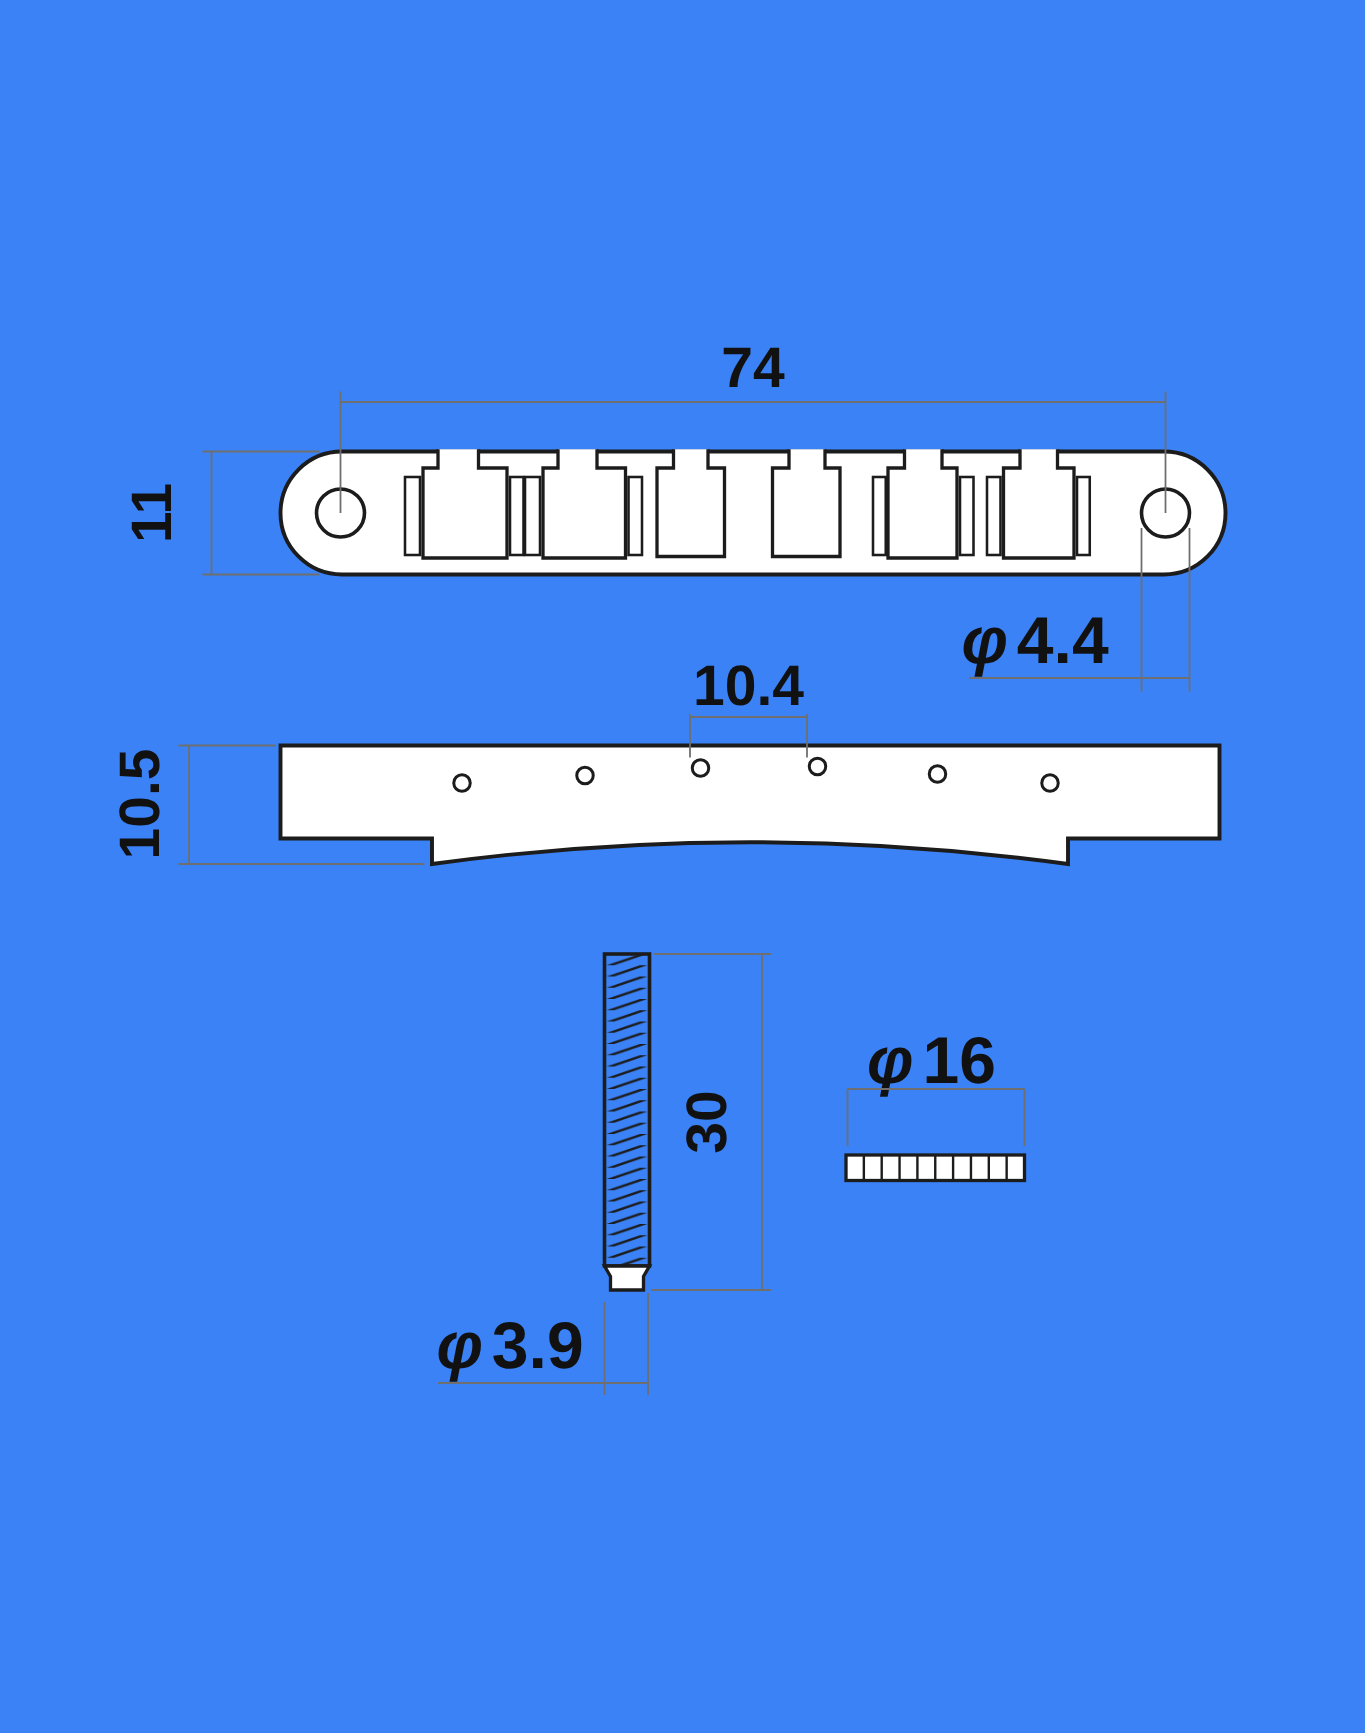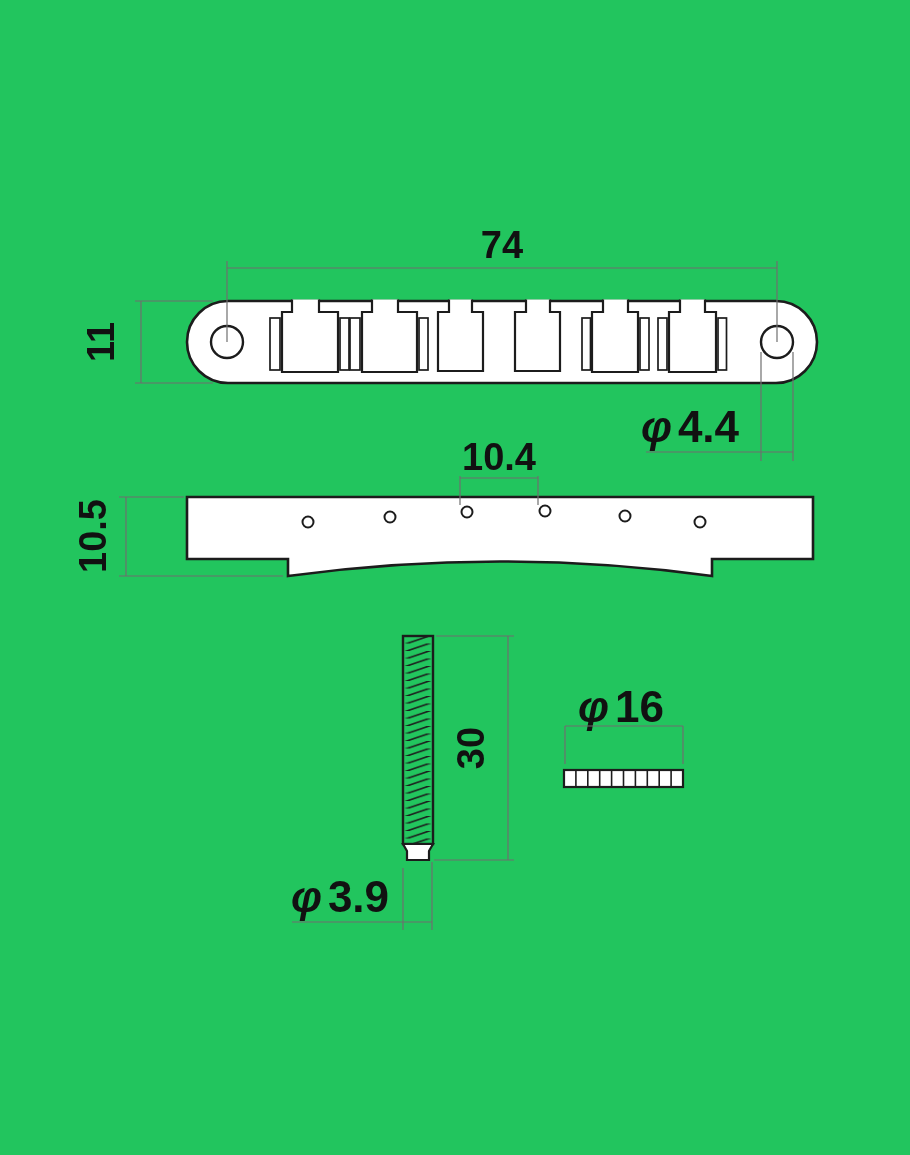--- a/index.html
+++ b/index.html
@@ -1,16 +1,16 @@
 <!DOCTYPE html>
 <html><head>
 <meta charset="utf-8">
 <style>
   html,body{margin:0;padding:0;background:#ffffff;}
-  .canvas{position:relative;width:910px;height:1155px;background:#22c55e;overflow:hidden;
+  .canvas{position:relative;width:910px;height:1155px;background:#3b82f6;overflow:hidden;
           font-family:"Liberation Sans", sans-serif;}
   svg{position:absolute;left:0;top:0;}
   .part{fill:#ffffff;stroke:#1c1c1c;}
   .dim{stroke:#6f6f6f;stroke-width:1.2;fill:none;}
   text{fill:#111111;font-family:"Liberation Sans", sans-serif;font-weight:bold;}
   .dimtxt{font-size:38px;}
   .phitxt{font-size:44px;}
   .phisym{font-style:italic;font-weight:bold;}
 </style>
 </head>

